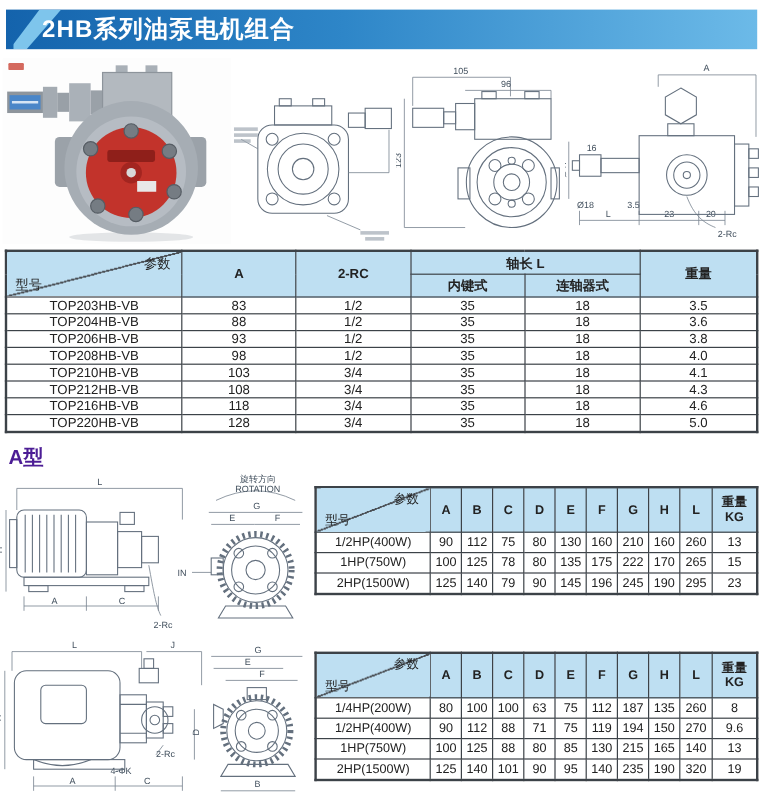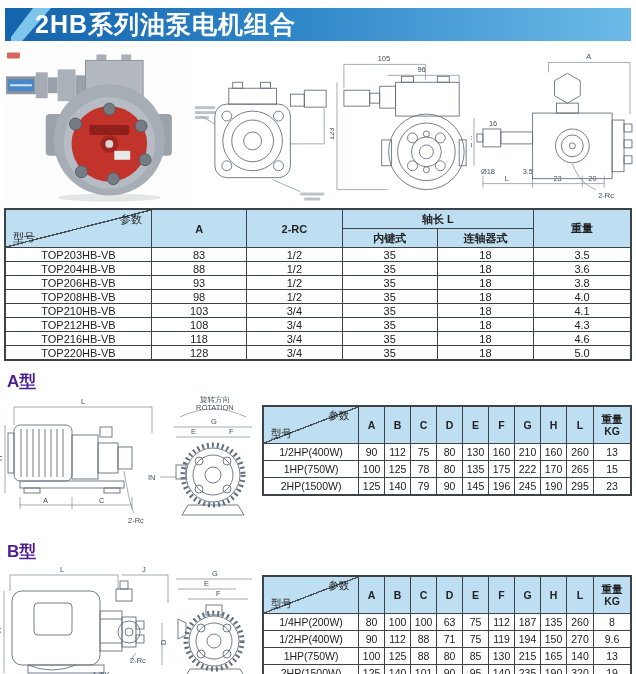--- a/index.html
+++ b/index.html
@@ -4,21 +4,21 @@
 <style>
   html,body{margin:0;padding:0;background:#fff;}
   body{width:636px;font-family:"Liberation Sans","DejaVu Sans",sans-serif;color:#222;}
   .page{width:636px;overflow:hidden;}
   
   .header-bar{position:relative;height:33px;margin:8px 5px 5px 5px;
     background:linear-gradient(90deg,#1463ac 0%,#2e86c8 45%,#6cbae8 100%);
     display:flex;align-items:center;overflow:hidden;}
   .header-tri{position:absolute;left:6px;top:0;width:40px;height:33px;
     background:#7ec5ec;clip-path:polygon(28% 100%,100% 0,55% 0,0 88%,0 100%);}
-  .header-title{position:relative;color:#fff;font-size:25px;font-weight:bold;
+  .header-title{position:relative;color:#fff;font-size:20px;font-weight:bold;
     margin-left:30px;letter-spacing:1px;}
   
   .images-row{display:flex;align-items:flex-end;margin:0 2px;height:158px;}
   .images-row svg{display:block;}
   .tech{stroke:#64707e;fill:none;stroke-width:0.9;}
   .dimtxt{fill:#42505e;font-size:7.5px;stroke:none;font-family:"Liberation Sans",sans-serif;}
   .dimline{stroke:#7d8894;stroke-width:0.7;fill:none;}
   .txtblur{fill:#9aa4ae;opacity:.65;stroke:none;}
   
   table{border-collapse:collapse;table-layout:fixed;}
@@ -420,21 +420,20 @@
               <td>190</td>
               <td>295</td>
               <td>23</td>
             </tr>
         </tbody>
       </table>
     </div>
   </div>
 
   <div>
-    <div class="sec-label">B型</div>
     <div class="sec-body">
       <svg width="260" height="138" viewBox="0 0 260 138">
         <g class="dimline">
           <line x1="10" y1="12" x2="118" y2="12"></line>
             <line x1="10" y1="12" x2="10" y2="28"></line>
             <line x1="118" y1="12" x2="118" y2="26"></line>
           <line x1="122" y1="12" x2="168" y2="12"></line>
             <line x1="168" y1="12" x2="168" y2="40"></line>
           <line x1="4" y1="28" x2="4" y2="110"></line>
           <line x1="28" y1="124" x2="152" y2="124"></line>

